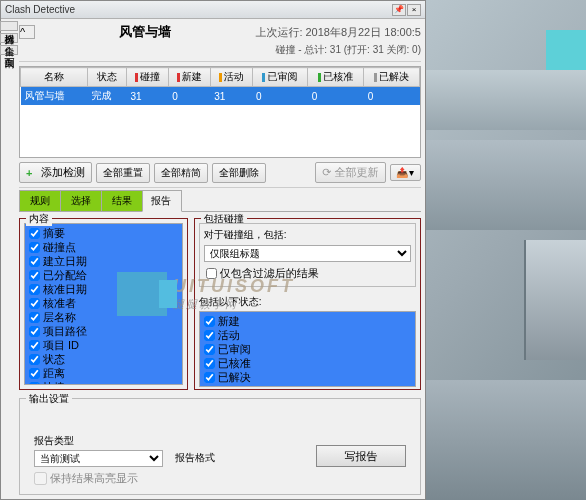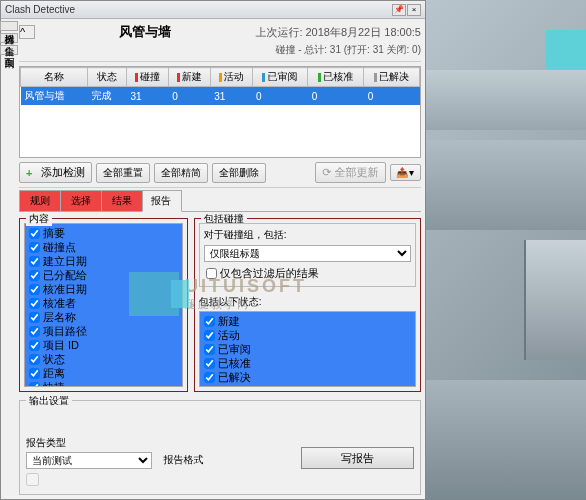--- a/index.html
+++ b/index.html
@@ -28,44 +28,44 @@
 .tbl td { padding: 2px 4px; font-size: 10px; color: #fff; }
 .tbl tbody tr { background: #2a7de0; }
 .tbl-empty { height: 52px; background: #fff; }
 .toolbar { display: flex; gap: 4px; padding: 4px 0; align-items: center; border-bottom: 1px solid #ccc; }
 .btn { border: 1px solid #aaa; background: linear-gradient(#f8f8f8, #e4e4e4); padding: 2px 6px; cursor: pointer; border-radius: 2px; font-size: 10px; display: inline-flex; align-items: center; gap: 3px; }
 .btn.disabled { color: #999; }
 .btn .ico { width: 12px; height: 12px; display: inline-block; }
 .ico-plus { color: #3a3; font-weight: bold; }
 .spacer { flex: 1; }
 .tabs { display: flex; border-bottom: 1px solid #aaa; margin-top: 2px; }
-.tab { padding: 3px 10px; border: 1px solid #aaa; border-bottom: none; background: #ef4444; margin-right: -1px; cursor: pointer; font-size: 10px; }
+.tab { padding: 3px 10px; border: 1px solid #aaa; border-bottom: none; background: #84cc16; margin-right: -1px; cursor: pointer; font-size: 10px; }
 .tab.active { background: #f0f0f0; border-bottom: 1px solid #f0f0f0; margin-bottom: -1px; padding-left: 8px; }
 .report-body { flex: 1; display: flex; gap: 6px; padding: 6px 0; overflow: hidden; position: relative; }
 .fieldset { border: 1px solid #7f1d1d; padding: 4px; position: relative; display: flex; flex-direction: column; }
 .fieldset > .legend { position: absolute; top: -7px; left: 6px; background: #f0f0f0; padding: 0 3px; font-size: 10px; }
 .col-left { width: 42%; }
 .col-right { flex: 1; }
 .checklist { background: #3b82f6; border: 1px solid #aaa; flex: 1; overflow-y: auto; padding: 2px; }
 .chk-item { display: flex; align-items: center; gap: 3px; padding: 0 2px; font-size: 10px; line-height: 14px; }
 .chk-item input { width: 11px; height: 11px; }
 .sub-fieldset { border: 1px solid #bbb; padding: 4px 4px 6px; margin-bottom: 6px; position: relative; }
 .select { width: 100%; border: 1px solid #aaa; background: #fff; padding: 1px; font-size: 10px; }
-.watermark { position: absolute; left: 110px; top: 60px; pointer-events: none; opacity: 0.75; display: flex; align-items: center; gap: 6px; }
+.watermark { position: absolute; left: 98px; top: 60px; pointer-events: none; opacity: 0.75; display: flex; align-items: center; gap: 6px; font-style: italic; }
 .wm-logo { width: 50px; height: 44px; background: #4fb3c7; position: relative; }
 .wm-logo::after { content: ""; position: absolute; right: -10px; top: 8px; width: 18px; height: 28px; background: #5dd0d8; }
 .wm-text { color: #5a646a; }
 .wm-text .big { font-size: 18px; letter-spacing: 3px; font-weight: bold; color: #b0a088; }
 .wm-text .small { font-size: 11px; color: #888; letter-spacing: 2px; }
-.output-section { border: 1px solid #bbb; padding: 8px 6px; margin-top: 2px; position: relative; }
+.output-section { border: 1px solid #bbb; padding: 8px 14px; margin-top: 2px; position: relative; }
 .output-section .legend { position: absolute; top: -7px; left: 6px; background: #f0f0f0; padding: 0 3px; font-size: 10px; }
 .output-row { display: flex; gap: 12px; align-items: flex-end; }
 .output-col { flex: 1; }
 .output-col label { font-size: 10px; display: block; margin-bottom: 2px; margin-top: 27px; }
-.run-btn { width: 113px; height: 22px; border: 1px solid #888; background: linear-gradient(#f4f4f4, #dcdcdc); cursor: pointer; font-size: 11px; }
+.run-btn { width: 90px; height: 22px; border: 1px solid #888; background: linear-gradient(#f4f4f4, #dcdcdc); cursor: pointer; font-size: 11px; }
 .keep-chk { margin-top: 4px; font-size: 10px; color: #888; display: flex; align-items: center; gap: 3px; }
 </style>
 </head>
 <body>
 
 <div class="viewport-3d">
   <div class="v3d-shape" style="top:70px;left:0;width:160px;height:60px;background:linear-gradient(#c0ccd2,#98a6ae);"></div>
   <div class="v3d-shape" style="top:140px;left:0;width:160px;height:90px;background:linear-gradient(#b0bcc4,#88969e);"></div>
   <div class="v3d-shape" style="top:380px;left:0;width:160px;height:120px;background:linear-gradient(#a8b4bc,#7a8890);"></div>
 </div>
@@ -258,16 +258,17 @@
           <label>报告类型</label>
           <select class="select"><option>当前测试</option></select>
         </div>
         <div class="output-col">
           <label>报告格式</label>
         </div>
         <button class="run-btn">写报告</button>
       </div>
       <div class="keep-chk">
         <input type="checkbox" disabled="" style="">
+        <span>保持结果高亮显示</span>
       </div>
     </div>
   </div>
 </div>
 
 </body></html>

